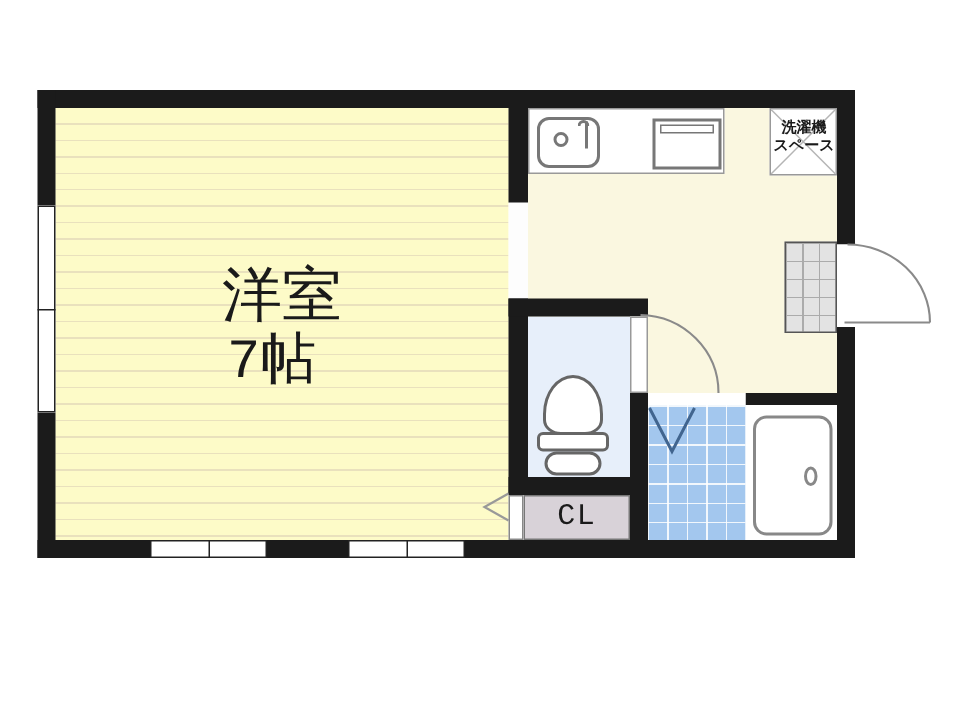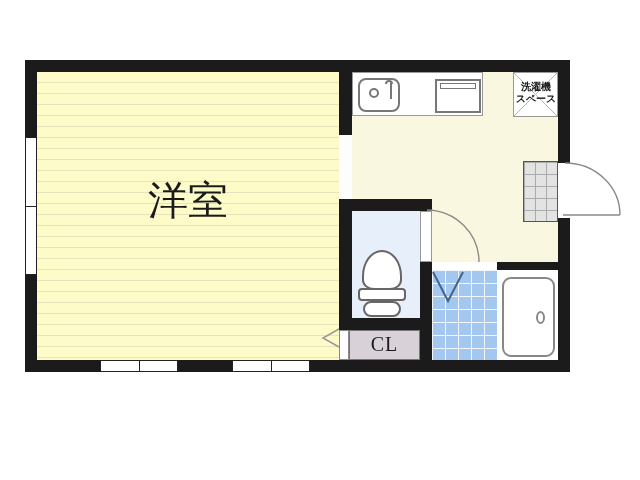--- a/index.html
+++ b/index.html
@@ -1,18 +1,18 @@
 <!DOCTYPE html>
 <html style="--wall: #1b1b1b; --room_floor: #fdfbc8; --room_stripe: #e9e1bd; --kitchen_floor: #faf7e0; --toilet_floor: #e7effa; --bath_tile: #a3c7ee; --closet_fill: #d8d2d8; --genkan_fill: #e3e3e3; --text: #1a1a1a; --note_text: #4a4a4a; --line: #8a8a8a;"><head>
 <meta charset="utf-8">
 <style>
   html,body{margin:0;padding:0;background:#ffffff;}
   #canvas{
     position:relative;width:640px;height:480px;background:#ffffff;overflow:hidden;
-    font-family:Liberation Serif, serif;
+    font-family:Liberation Mono, monospace;
   }
   .abs{position:absolute;}
   .wall{position:absolute;background:var(--wall,#1b1b1b);}
   .floor{position:absolute;}
   .win{position:absolute;background:#ffffff;border:1px solid #222;box-sizing:border-box;}
   .gap{position:absolute;background:#fdfdfd;}
   .fixture{position:absolute;background:#ffffff;box-sizing:border-box;}
   .room-yellow{
     background:var(--room_floor,#fdfbc8);
     background-image:repeating-linear-gradient(180deg,
@@ -112,15 +112,16 @@
     <g>
       <path d="M 565 163 A 55 52 0 0 1 620 215" fill="none" stroke="#8a8a8a" stroke-width="1.4"></path>
       <line x1="563" y1="215" x2="620" y2="215" stroke="#8a8a8a" stroke-width="1.4"></line>
     </g>
     <path d="M 427 210 A 53 52 0 0 1 479 262" fill="none" stroke="#8a8a8a" stroke-width="1.4"></path>
     <path d="M 433 272 L 448 301 L 463 272" fill="none" stroke="#41658f" stroke-width="2"></path>
     <path d="M 339 329 L 323 338 L 339 347" fill="none" stroke="#999999" stroke-width="1.5"></path>
   </svg>
 
   <div class="label" style="left:37px;top:180px;width:302px;text-align:center;font-size:40px;line-height:42px;">洋室</div>
+  <div class="label" style="left:30px;top:222px;width:302px;text-align:center;font-size:37px;line-height:40px;">7帖</div>
   <div class="label" style="left:349px;top:333px;width:71px;text-align:center;font-size:20px;font-weight:500;letter-spacing:1px;">CL</div>
 
 </div>
 
 </body></html>

